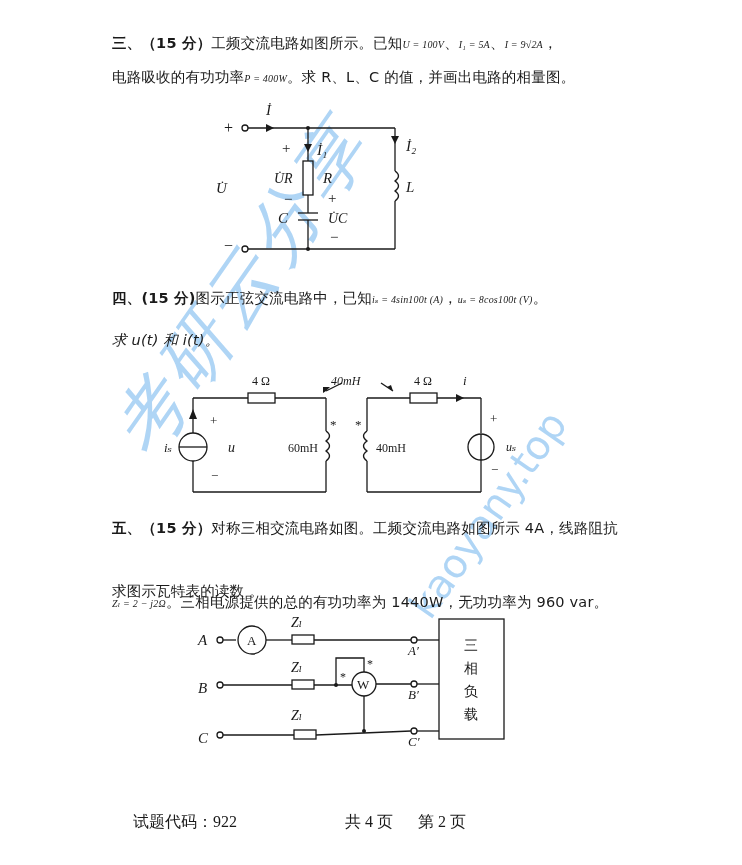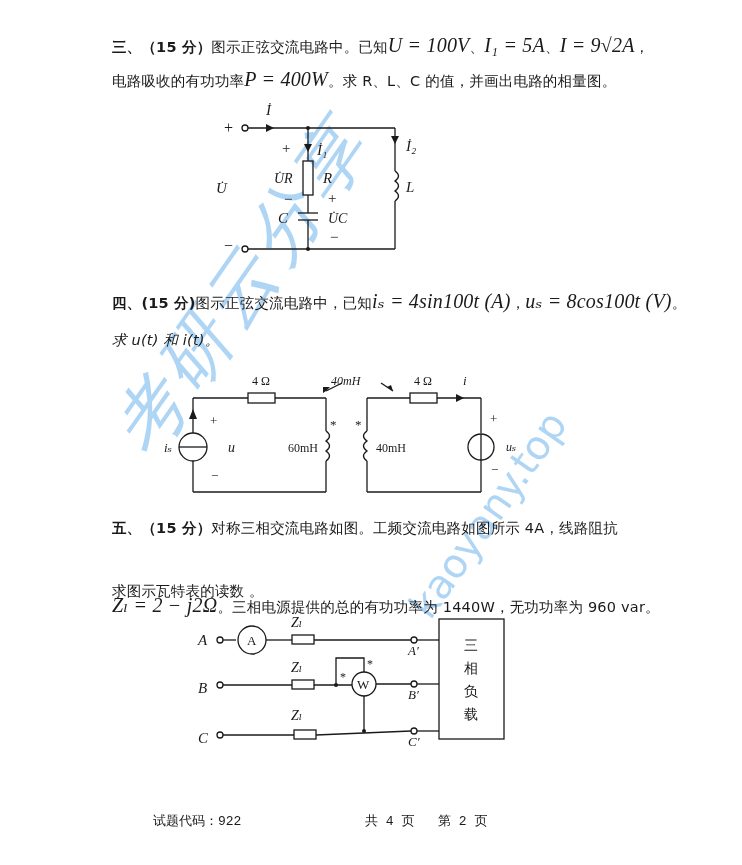--- a/index.html
+++ b/index.html
@@ -5,37 +5,37 @@
   html, body { margin: 0; padding: 0; }
   body {
     width: 742px; height: 865px; background: #ffffff; position: relative; overflow: hidden;
     font-family: "DejaVu Serif", "Liberation Serif", serif; color: #1a1a1a;
   }
   .line {
     position: absolute; left: 112px; font-size: 14.5px; white-space: nowrap;
     font-family: "DejaVu Sans", sans-serif; letter-spacing: 0.2px;
   }
   .line .bold { font-weight: bold; }
-  .math { font-family: "Liberation Serif", "DejaVu Serif", serif; font-style: italic; font-size: 20px; }
+  .math { font-family: "Liberation Serif", "DejaVu Serif", serif; font-style: italic; font-size: 10px; }
   svg { position: absolute; }
   svg text { font-family: "Liberation Serif", "DejaVu Serif", serif; fill: #1a1a1a; }
   .wm {
     position: absolute; color: #6fb3ee; opacity: 0.55; white-space: nowrap; pointer-events: none;
     font-family: "DejaVu Sans", sans-serif;
   }
-  .footer { position: absolute; top: 812px; font-size: 13px; font-family: Liberation Mono, monospace; margin-left: 20px; }
+  .footer { position: absolute; top: 812px; font-size: 16px; font-family: Liberation Serif, serif; }
 </style>
 </head>
 <body>
 
 <div class="wm" style="left:90px; top:420px; font-size:72px; transform: rotate(-55deg); transform-origin: left top; letter-spacing: 6px; font-style: italic;">考研云分享</div>
 <div class="wm" style="left:400px; top:600px; font-size:40px; transform: rotate(-55deg); transform-origin: left top;">kaoyany.top</div>
 
 <div class="line" style="top:34px;">
-  <span class="bold">三、</span><span class="bold">（15 分）</span><span>图示正弦交流电路中。已知</span><span class="math">U = 100V</span><span>、</span><span class="math">I₁ = 5A</span><span>、</span><span class="math">I = 9√2A</span><span>，</span>
+  <span class="bold">三、</span><span class="bold">（15 分）</span><span>工频交流电路如图所示。已知</span><span class="math">U = 100V</span><span>、</span><span class="math">I₁ = 5A</span><span>、</span><span class="math">I = 9√2A</span><span>，</span>
 </div>
 <div class="line" style="top:68px;">
   <span>电路吸收的有功功率</span><span class="math">P = 400W</span><span>。求 R、L、C 的值，并画出电路的相量图。</span>
 </div>
 
 <svg style="left:210px; top:95px;" width="220" height="160" viewBox="0 0 220 160">
   <g stroke="#1a1a1a" stroke-width="1.3" fill="none">
     <circle cx="35" cy="33" r="3"></circle>
     <line x1="38" y1="33" x2="185" y2="33"></line>
     <line x1="98" y1="33" x2="98" y2="66"></line>

